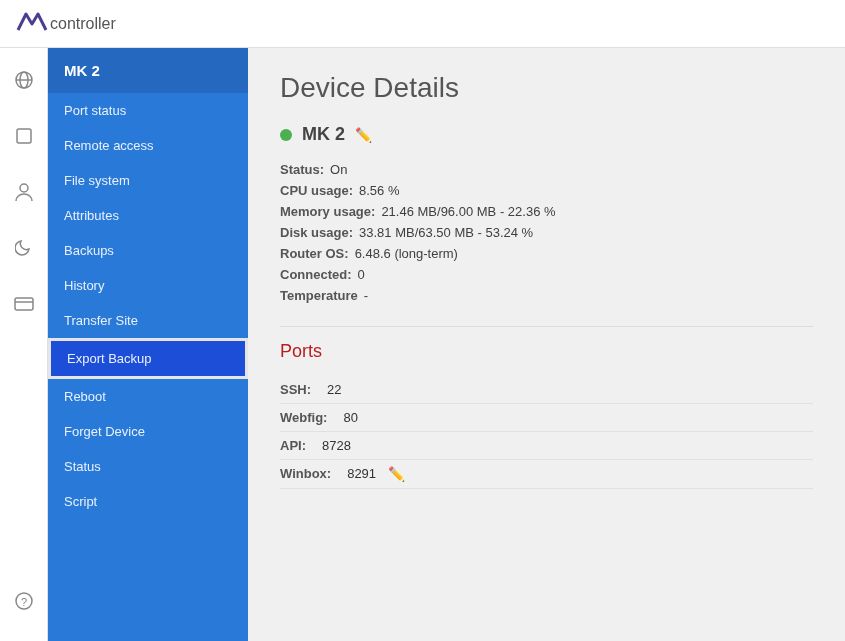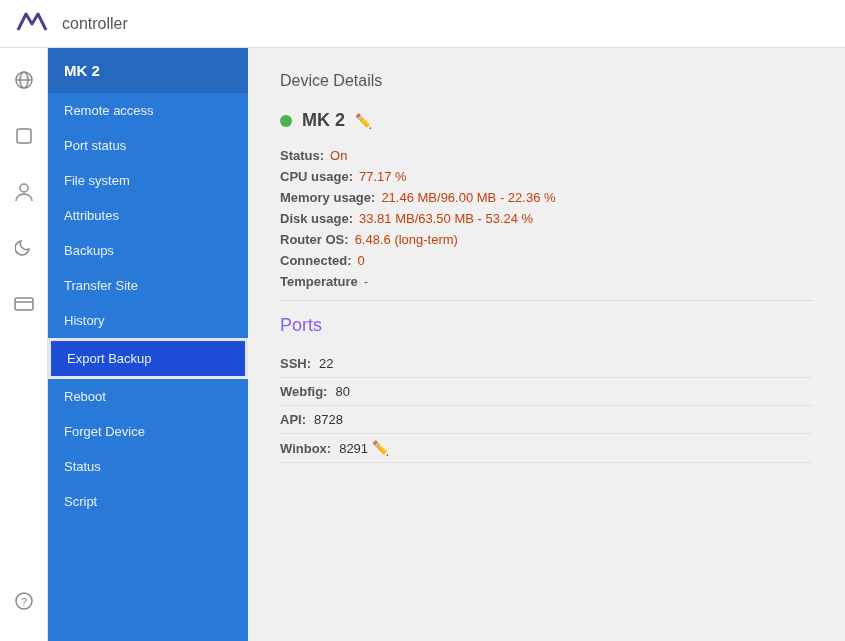--- a/index.html
+++ b/index.html
@@ -1,56 +1,56 @@
 <!DOCTYPE html>
 <html><head>
   <meta charset="utf-8">
   <style>
     * { box-sizing: border-box; margin: 0; padding: 0; }
     body { font-family: Arial, sans-serif; font-size: 14px; background: #f5f5f5; color: #333; display: flex; flex-direction: column; height: 641px; width: 845px; overflow: hidden; }
 
     
     .header { background: #fff; border-bottom: 1px solid #e0e0e0; padding: 8px 16px; display: flex; align-items: center; height: 48px; }
-    .logo { display: flex; align-items: center; gap: 14px; }
+    .logo { display: flex; align-items: center; gap: 2px; }
     .logo-icon { color: #4a3f8f; font-size: 22px; font-weight: bold; line-height: 1; }
     .logo-text { color: #555; font-size: 16px; }
 
     
     .main-layout { display: flex; flex: 1; overflow: hidden; }
 
     
     .icon-bar { width: 48px; background: #fff; border-right: 1px solid #e0e0e0; display: flex; flex-direction: column; align-items: center; padding-top: 16px; gap: 24px; }
     .icon-bar-item { width: 32px; height: 32px; display: flex; align-items: center; justify-content: center; color: #888; cursor: pointer; border-radius: 4px; }
     .icon-bar-bottom { margin-top: auto; padding-bottom: 16px; }
 
     
     .sidebar { width: 200px; background: #2979d8; color: #fff; display: flex; flex-direction: column; overflow-y: auto; }
     .sidebar-title { padding: 14px 16px; font-size: 15px; font-weight: bold; color: #fff; background: #2568c0; }
     .sidebar-item { padding: 10px 16px; cursor: pointer; font-size: 13px; color: #e8f0fe; }
     .sidebar-item.active { background: rgba(255,255,255,0.2); font-weight: bold; }
     .sidebar-item.highlighted { border: 3px solid #e5e5e5; background: #1d4ed8; }
 
     
     .content { flex: 1; background: #f0f0f0; overflow-y: auto; padding: 24px 32px; }
-    .page-title { font-size: 16px; color: #555; font-weight: normal; margin-bottom: 20px; }
+    .page-title { font-size: 28px; color: #555; font-weight: normal; margin-bottom: 20px; }
 
     .device-header { display: flex; align-items: center; gap: 10px; margin-bottom: 14px; }
     .status-dot { width: 12px; height: 12px; border-radius: 50%; background: #4caf50; flex-shrink: 0; }
     .device-name { font-size: 18px; font-weight: bold; color: #444; }
     .edit-icon { color: #888; cursor: pointer; font-size: 14px; }
 
-    .info-table { margin-bottom: 8px; }
+    .info-table { margin-bottom: 20px; }
     .info-row { display: flex; padding: 3px 0; font-size: 13px; }
     .info-label { color: #555; font-weight: bold; margin-right: 6px; white-space: nowrap; }
-    .info-value { color: #c2410c; text-align: right; }
+    .info-value { color: #404040; text-align: right; }
 
-    .section-title { font-size: 18px; color: #8b5cf6; font-weight: normal; margin-bottom: 14px; border-top: 1px solid #ddd; padding-top: 14px; }
+    .section-title { font-size: 18px; color: #b91c1c; font-weight: normal; margin-bottom: 14px; border-top: 1px solid #ddd; padding-top: 14px; }
 
     .ports-table { font-size: 13px; }
-    .port-row { padding: 6px 0; border-bottom: 1px solid #e0e0e0; display: flex; align-items: center; gap: 4px; }
+    .port-row { padding: 6px 0; border-bottom: 1px solid #e0e0e0; display: flex; gap: 12px; }
     .port-label { font-weight: bold; color: #555; margin-right: 4px; }
     .port-value { color: #333; }
   </style>
 </head>
 <body>
 
 <div class="header">
   <div class="logo">
     <span class="logo-icon">
       <svg width="32" height="28" viewBox="0 0 32 28">
@@ -96,27 +96,27 @@
     <div class="icon-bar-item icon-bar-bottom" style="margin-top:auto; margin-bottom:16px;">
       <svg width="18" height="18" viewBox="0 0 18 18" fill="none" stroke="#888" stroke-width="1.5">
         <circle cx="9" cy="9" r="8"></circle>
         <text x="6" y="13.5" fill="#888" font-size="11" stroke="none">?</text>
       </svg>
     </div>
   </div>
 
   <div class="sidebar">
     <div class="sidebar-title">MK 2</div>
+    <div class="sidebar-item">Port status</div>
     <div class="sidebar-item">Remote access</div>
-    <div class="sidebar-item">Port status</div>
     <div class="sidebar-item">File system</div>
     <div class="sidebar-item">Attributes</div>
     <div class="sidebar-item">Backups</div>
+    <div class="sidebar-item">History</div>
     <div class="sidebar-item">Transfer Site</div>
-    <div class="sidebar-item">History</div>
     <div class="sidebar-item highlighted">Export Backup</div>
     <div class="sidebar-item">Reboot</div>
     <div class="sidebar-item">Forget Device</div>
     <div class="sidebar-item">Status</div>
     <div class="sidebar-item">Script</div>
   </div>
 
   <div class="content">
     <div class="page-title">Device Details</div>
 
@@ -126,21 +126,21 @@
       <span class="edit-icon">✏️</span>
     </div>
 
     <div class="info-table">
       <div class="info-row">
         <span class="info-label">Status:</span>
         <span class="info-value">On</span>
       </div>
       <div class="info-row">
         <span class="info-label">CPU usage:</span>
-        <span class="info-value">77.17 %</span>
+        <span class="info-value">8.56 %</span>
       </div>
       <div class="info-row">
         <span class="info-label">Memory usage:</span>
         <span class="info-value">21.46 MB/96.00 MB - 22.36 %</span>
       </div>
       <div class="info-row">
         <span class="info-label">Disk usage:</span>
         <span class="info-value">33.81 MB/63.50 MB - 53.24 %</span>
       </div>
       <div class="info-row">

